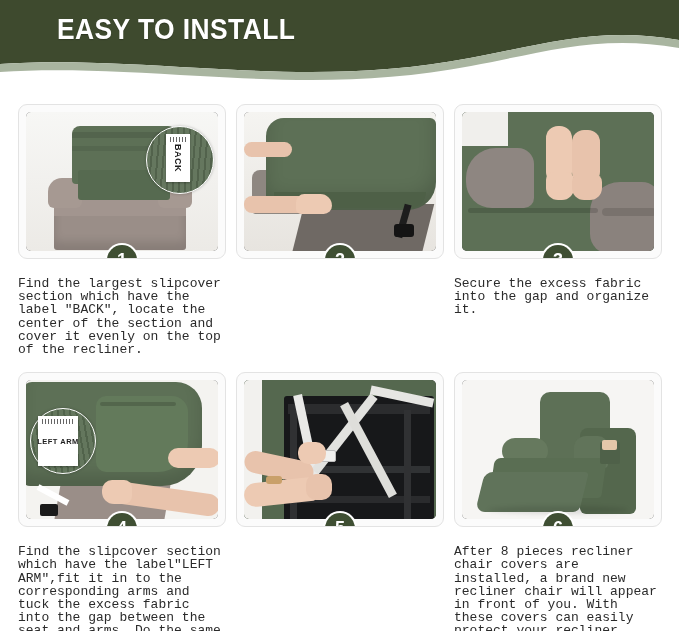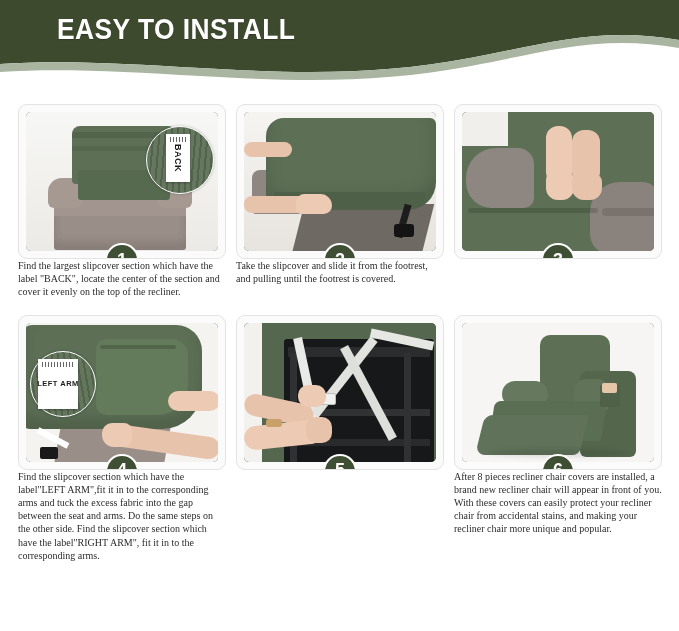--- a/index.html
+++ b/index.html
@@ -79,24 +79,25 @@
     color: #ffffff;
     font-size: 18px;
     font-weight: bold;
     display: flex;
     align-items: center;
     justify-content: center;
     z-index: 6;
     box-shadow: 0 0 0 2px #ffffff;
   }
   .caption {
-    font-size: 10px;
+    margin-top: 18px;
+    font-size: 13px;
     line-height: 13.2px;
     color: #2b2b2b;
-    font-family: Liberation Serif, serif;
+    font-family: Liberation Mono, monospace;
   }
   .row2 .card { height: 155px; }
 
   
   .ph { position: absolute; }
 
   .wall { position:absolute; inset:0; background: linear-gradient(180deg,#f7f7f5 0%, #eceae6 100%); }
 
   
   .fabric {
@@ -191,21 +192,20 @@
 
         <div class="ph" style="left:0px;top:30px;width:48px;height:15px;background:#e8c3ac;border-radius:8px;"></div>
         <div class="ph" style="left:0px;top:84px;width:62px;height:17px;background:#e8c3ac;border-radius:8px;"></div>
         <div class="ph" style="left:52px;top:82px;width:36px;height:20px;background:#edcab3;border-radius:10px 14px 10px 6px;"></div>
 
         <div class="ph" style="left:156px;top:92px;width:7px;height:34px;background:#1d1d1d;transform:rotate(16deg);"></div>
         <div class="ph" style="left:150px;top:112px;width:20px;height:13px;background:#141414;border-radius:3px;"></div>
       </div>
       <div class="badge">2</div>
     </div>
-    <div class="caption">Take the slipcover and slide it from the footrest, and pulling until the footrest is covered.</div>
   </div>
 
   <div class="cell">
     <div class="card">
       <div class="photo">
         <div class="ph fabric" style="inset:0;background:#5d7056;"></div>
         <div class="ph" style="left:0;top:0;width:46px;height:34px;background:#f0efec;"></div>
 
         <div class="ph" style="left:4px;top:36px;width:68px;height:60px;background:#8e8681;border-radius:30px 16px 10px 26px;"></div>
         <div class="ph" style="left:128px;top:70px;width:70px;height:72px;background:#8a827d;border-radius:30px 18px 10px 20px;"></div>
@@ -213,20 +213,21 @@
 
         <div class="ph" style="left:6px;top:96px;width:130px;height:5px;background:rgba(0,0,0,.14);border-radius:3px;"></div>
 
         <div class="ph" style="left:84px;top:14px;width:26px;height:58px;background:#edcab3;border-radius:12px;"></div>
         <div class="ph" style="left:110px;top:18px;width:28px;height:54px;background:#e8c3ac;border-radius:12px;"></div>
         <div class="ph" style="left:84px;top:60px;width:28px;height:28px;background:#edcab3;border-radius:8px 8px 12px 12px;"></div>
         <div class="ph" style="left:110px;top:62px;width:30px;height:26px;background:#e8c3ac;border-radius:8px 8px 12px 12px;"></div>
       </div>
       <div class="badge">3</div>
     </div>
+    <div class="caption">Secure the excess fabric into the gap and organize it.</div>
   </div>
 
   <div class="cell row2" style="margin-top:16px;">
     <div class="card">
       <div class="photo">
         <div class="wall" style="background:#f4f3f0;"></div>
 
         <div class="ph" style="left:32px;top:96px;width:110px;height:46px;background:#9a8e88;transform:skewX(-10deg);"></div>
 
         <div class="ph fabric" style="left:-4px;top:2px;width:180px;height:104px;background:#5d7056;border-radius:10px 26px 40px 8px;box-shadow:inset 0 -12px 16px rgba(0,0,0,.14);"></div>

